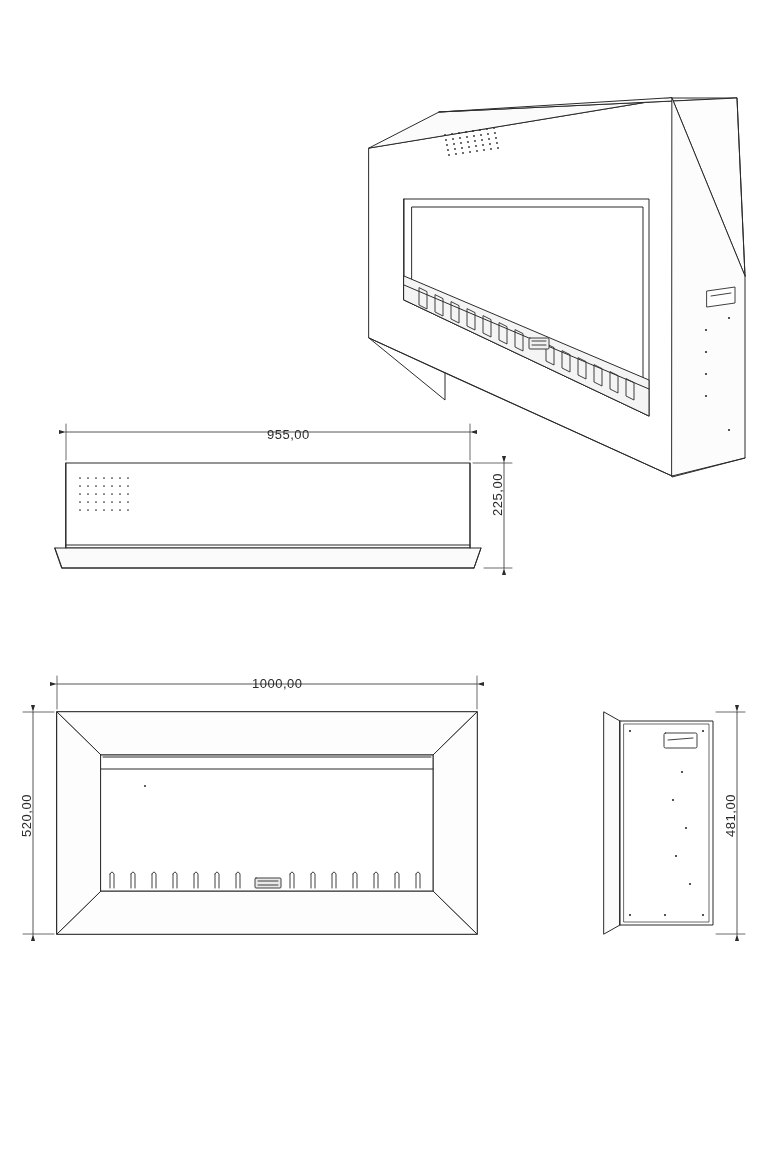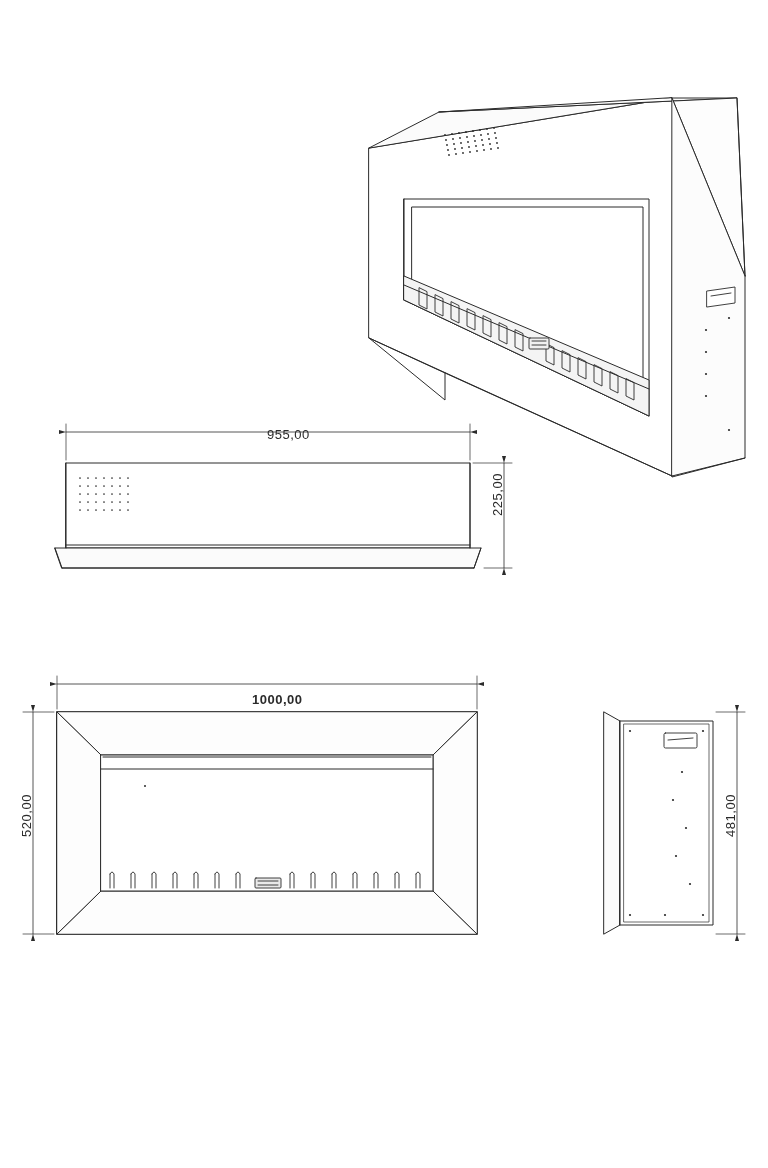--- a/index.html
+++ b/index.html
@@ -311,17 +311,17 @@
       </g>
     </g>
 
   </g>
 </svg>
 
 <div class="dim-label" style="left:267px; top:427px;">955,00</div>
 
 <div class="dim-label rot" style="left:476px; top:487px;">225,00</div>
 
-<div class="dim-label" style="left:252px; top:692px;font-weight:bold;">1000,00</div>
+<div class="dim-label" style="left:252px; top:676px;">1000,00</div>
 
 <div class="dim-label rot" style="left:5px; top:808px;">520,00</div>
 
 <div class="dim-label rot" style="left:709px; top:808px;">481,00</div>
 
 </body></html>

